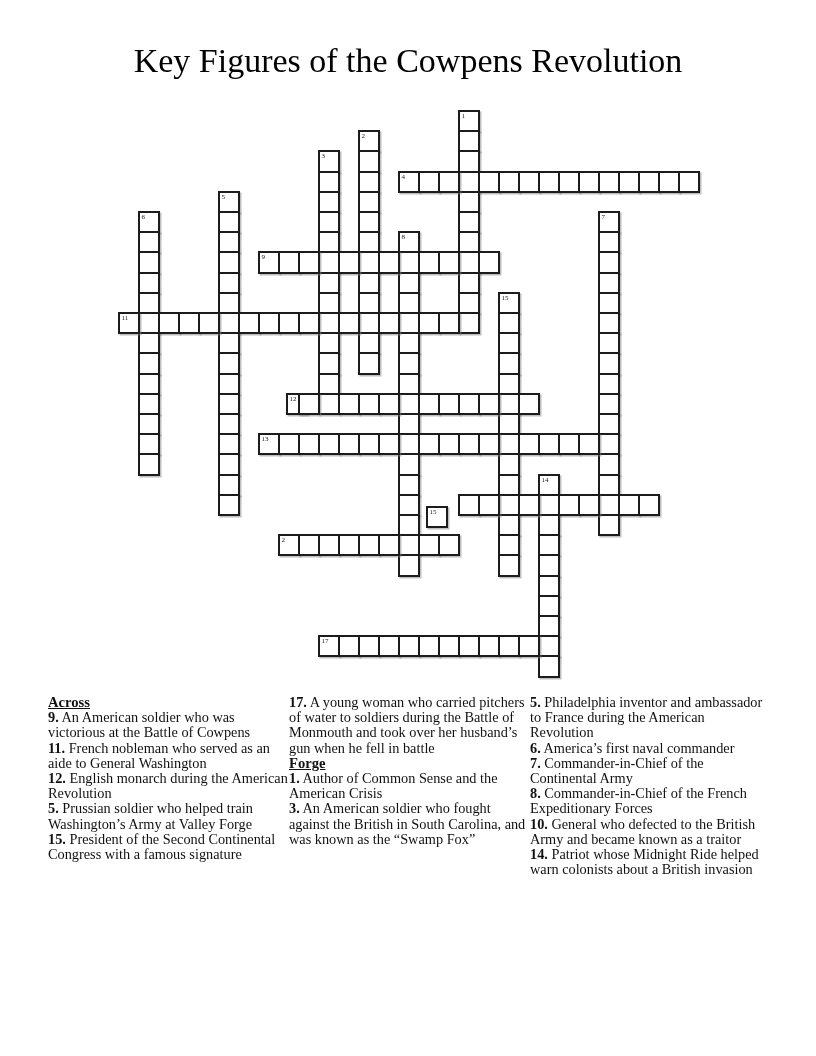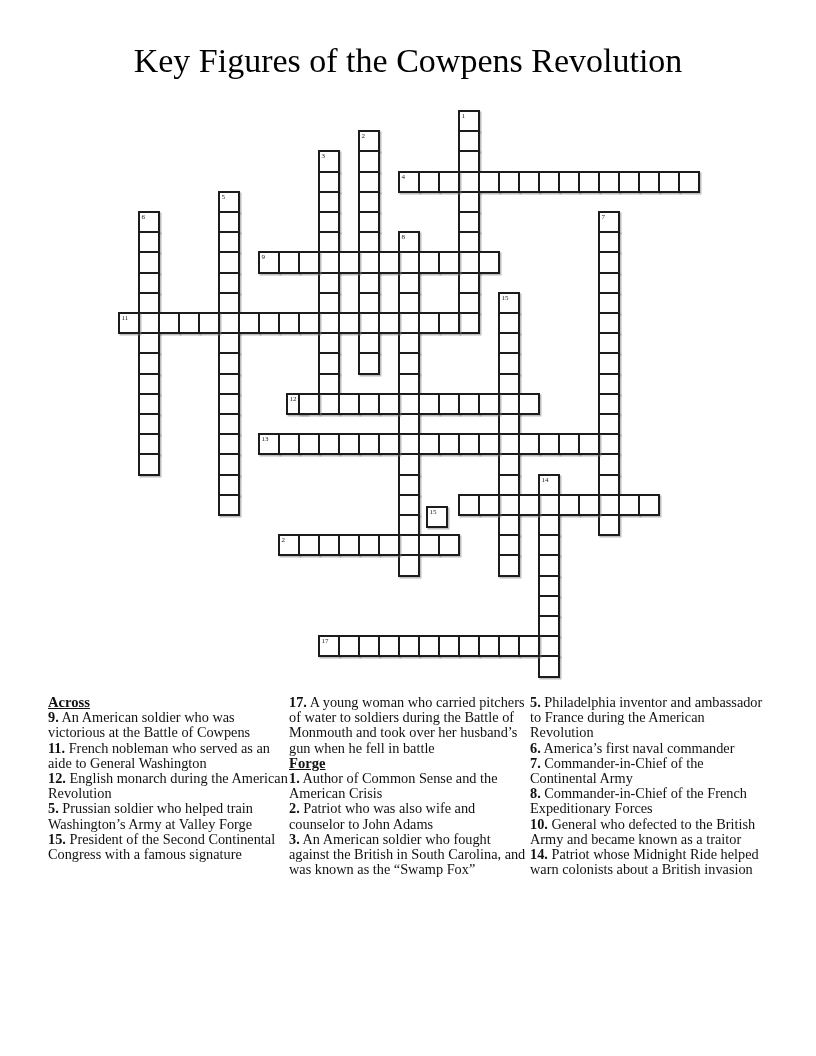--- a/index.html
+++ b/index.html
@@ -276,21 +276,20 @@
       <p class="clue"><b>9.</b> An American soldier who was victorious at the Battle of Cowpens</p>
       <p class="clue"><b>11.</b> French nobleman who served as an aide to General Washington</p>
       <p class="clue"><b>12.</b> English monarch during the American Revolution</p>
       <p class="clue"><b>5.</b> Prussian soldier who helped train Washington’s Army at Valley Forge</p>
       <p class="clue"><b>15.</b> President of the Second Continental Congress with a famous signature</p>
     </div>
   <div class="clue-col col2">
       <p class="clue"><b>17.</b> A young woman who carried pitchers of water to soldiers during the Battle of Monmouth and took over her husband’s gun when he fell in battle</p>
       <p class="clue-header"><span>Forge</span></p>
       <p class="clue"><b>1.</b> Author of Common Sense and the American Crisis</p>
-      <p class="clue"><b>2.</b> Patriot who was also wife and counselor to John Adams</p>
       <p class="clue"><b>3.</b> An American soldier who fought against the British in South Carolina, and was known as the “Swamp Fox”</p>
     </div>
   <div class="clue-col col3">
       <p class="clue"><b>5.</b> Philadelphia inventor and ambassador to France during the American Revolution</p>
       <p class="clue"><b>6.</b> America’s first naval commander</p>
       <p class="clue"><b>7.</b> Commander-in-Chief of the Continental Army</p>
       <p class="clue"><b>8.</b> Commander-in-Chief of the French Expeditionary Forces</p>
       <p class="clue"><b>10.</b> General who defected to the British Army and became known as a traitor</p>
       <p class="clue"><b>14.</b> Patriot whose Midnight Ride helped warn colonists about a British invasion</p>
     </div>

